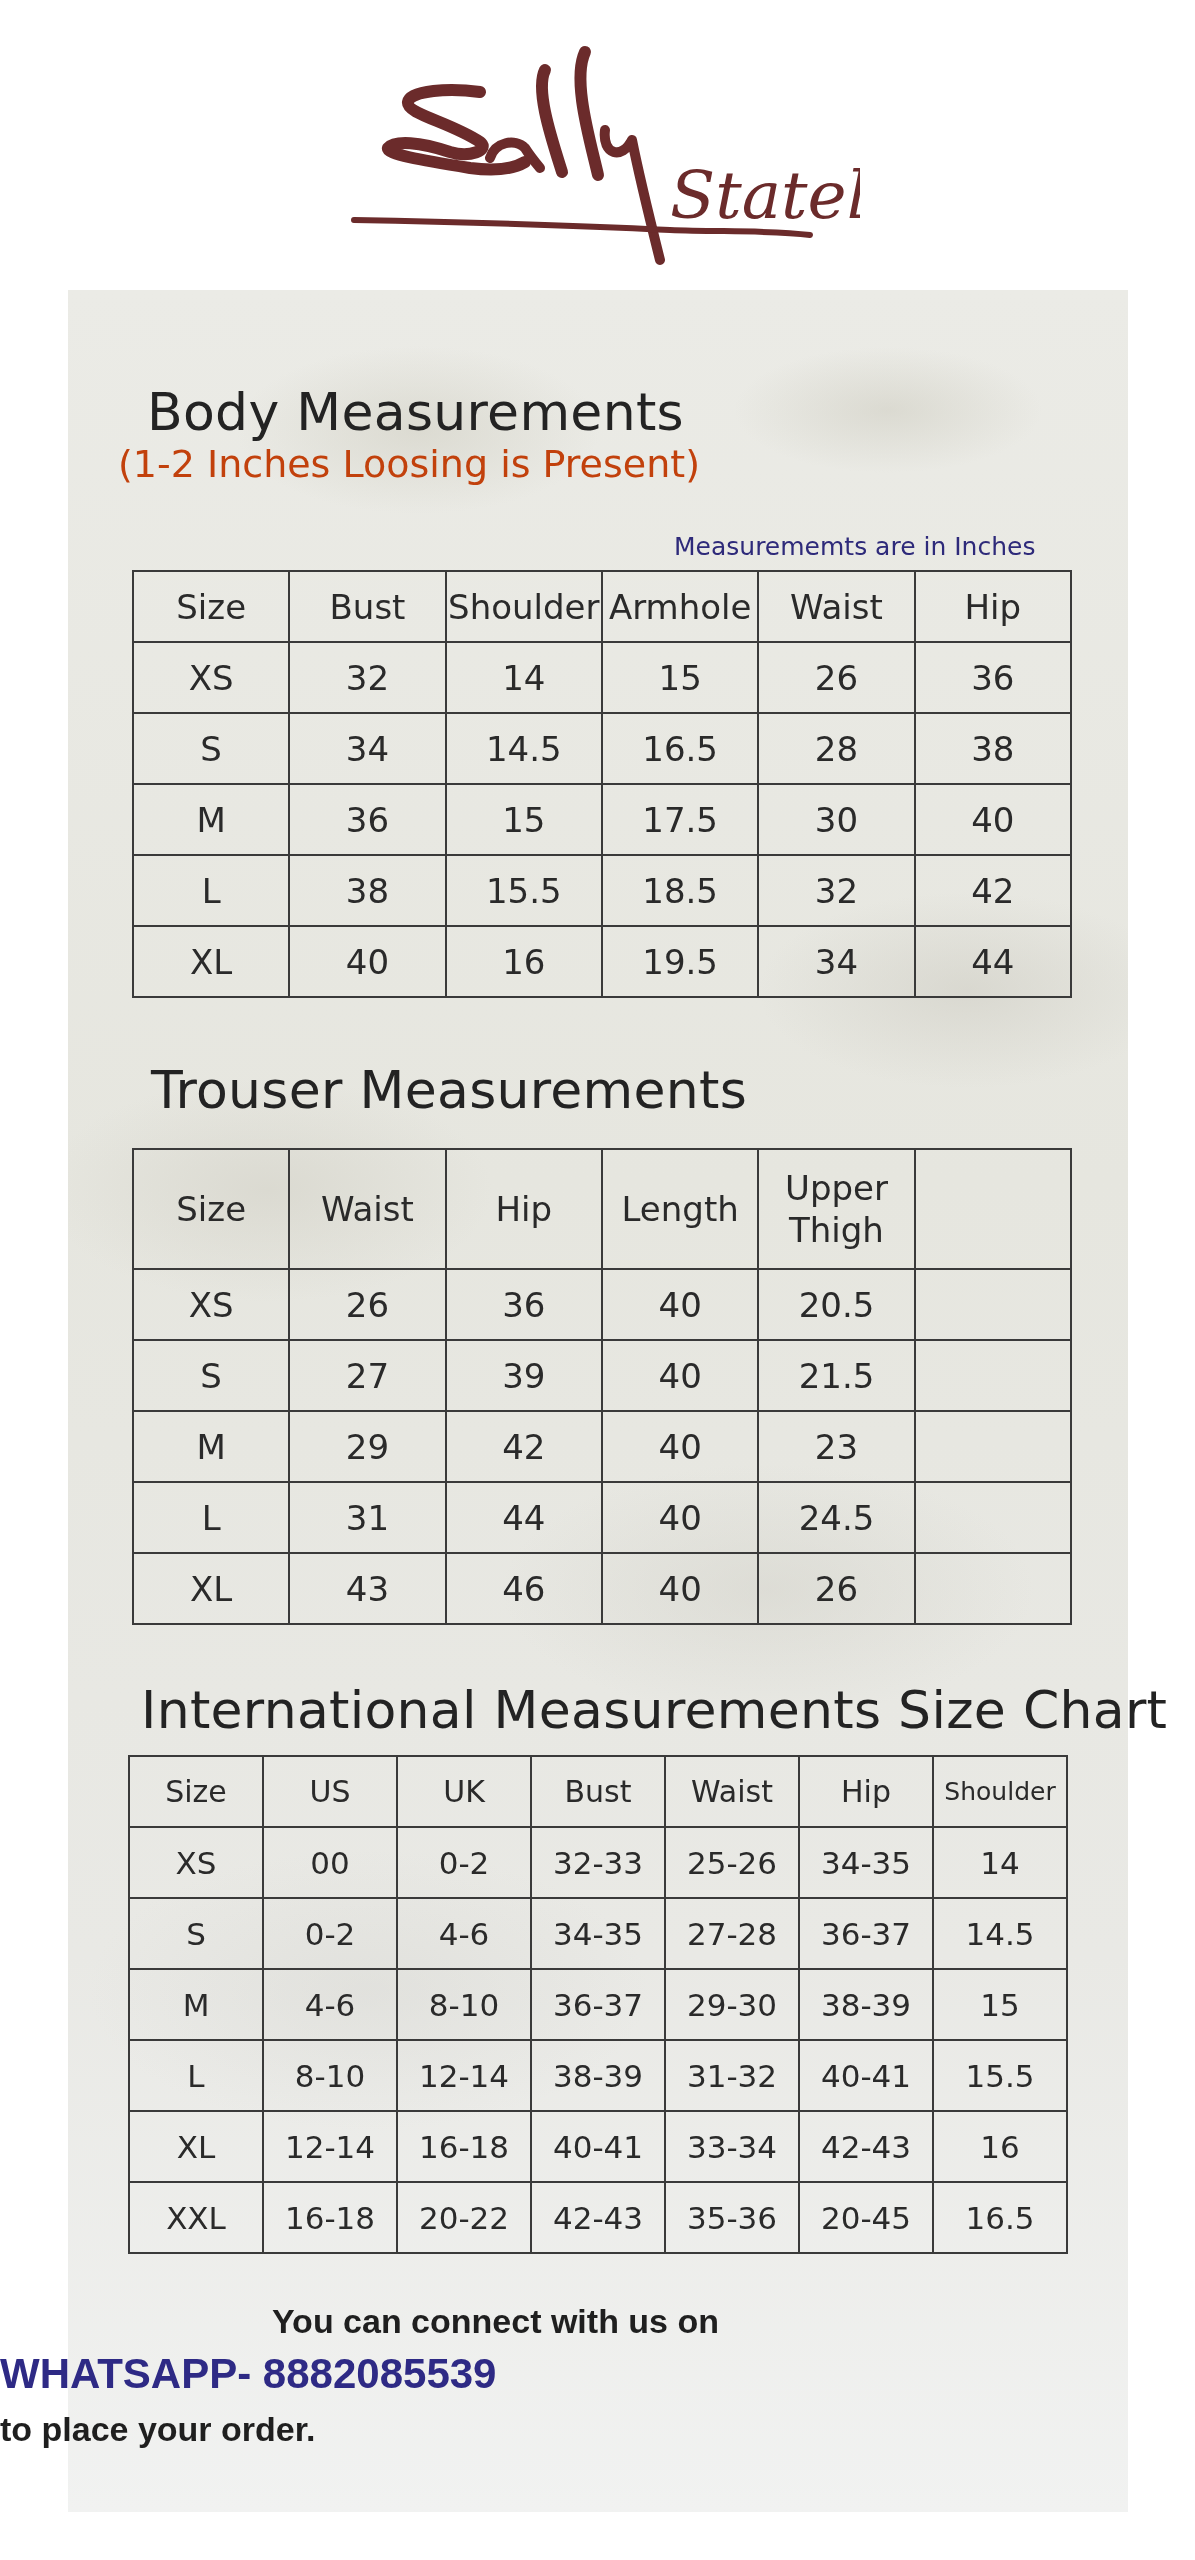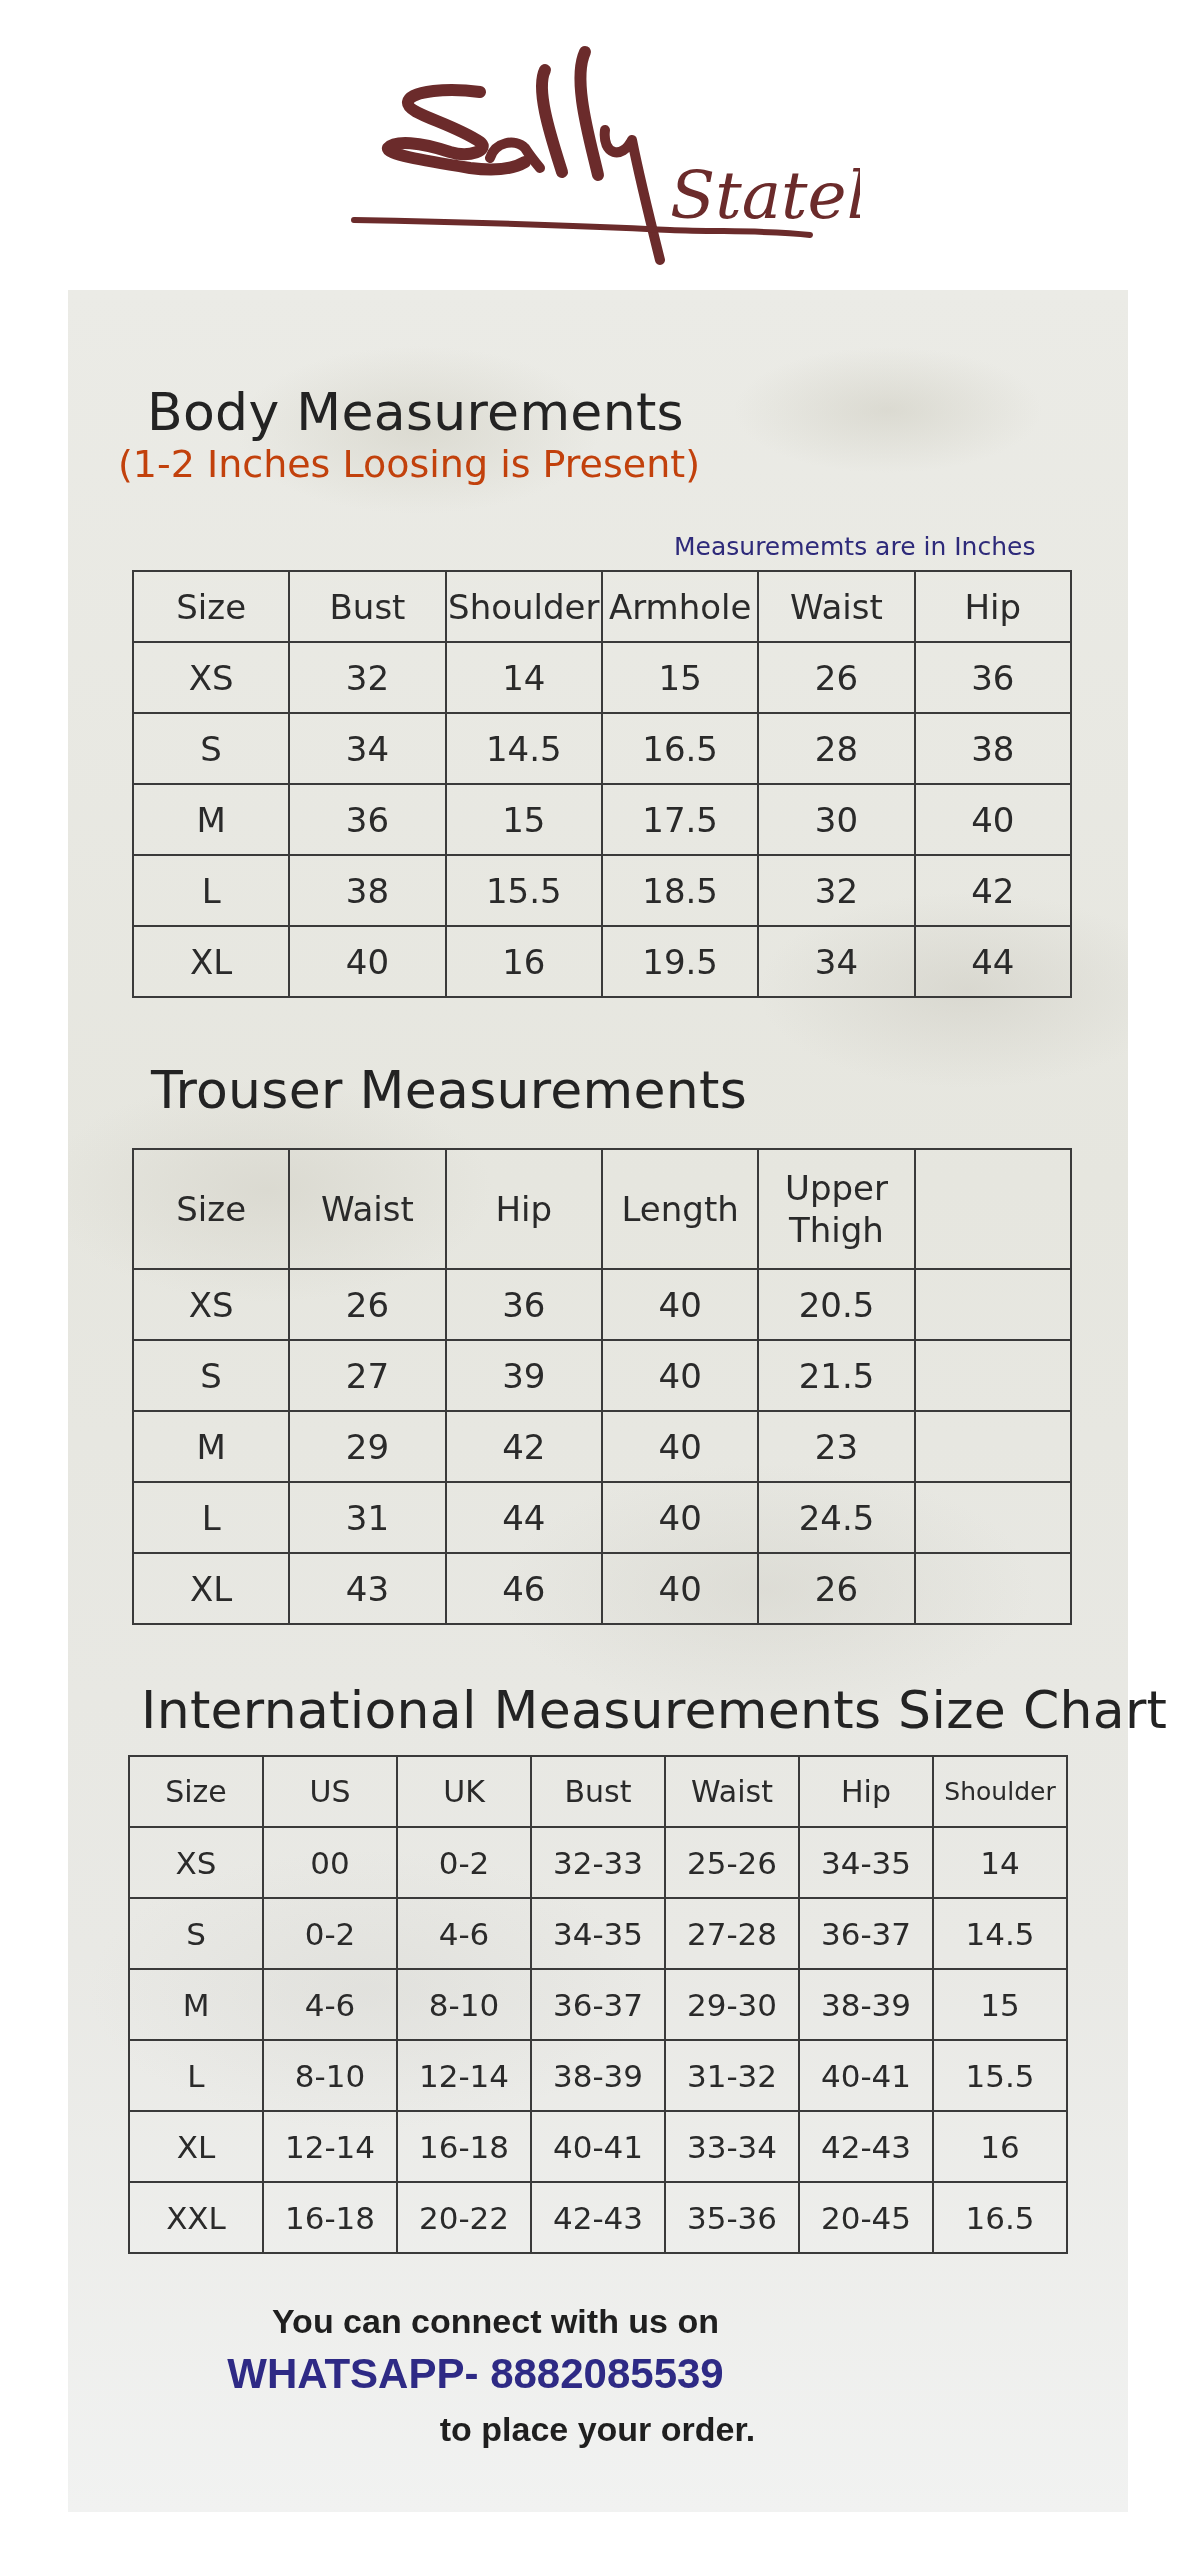--- a/index.html
+++ b/index.html
@@ -28,22 +28,22 @@
     border:2px solid #3a3a3a; text-align:center; vertical-align:middle; padding:0;
     font-weight:normal; color:#2a2a2a;
   }
   .t1 td, .t1 th { font-size:34px; height:69px; }
   .t2 td { font-size:34px; height:69px; }
   .t2 th { font-size:34px; height:118px; line-height:42px; font-weight:normal; }
   .t3 td { font-size:31px; height:69px; }
   .t3 th { font-size:30px; height:69px; font-weight:bold; }
   .t3 th.narrow { font-size:25px; }
   .contact1 { position:absolute; left:0; width:991px; top:2302px; text-align:center; font-size:34px; font-weight:bold; color:#1f1f1f; font-family:"Liberation Sans", sans-serif; }
-  .contact2 { position:absolute; left:0; width:951px; top:2350px; text-align:center; font-size:42px; font-weight:bold; color:#2e2a85; font-family:"Liberation Sans", sans-serif; }
-  .contact3 { position:absolute; left:0; width:1195px; top:2410px; text-align:center; font-size:34px; font-weight:bold; color:#1f1f1f; font-family:"Liberation Sans", sans-serif; }
+  .contact2 { position:absolute; left:0; width:951px; top:2350px; text-align:left; font-size:42px; font-weight:bold; color:#2e2a85; font-family:"Liberation Sans", sans-serif; }
+  .contact3 { position:absolute; left:0; width:1195px; top:2410px; text-align:left; font-size:34px; font-weight:bold; color:#1f1f1f; font-family:"Liberation Sans", sans-serif; }
 </style>
 </head>
 <body>
 
 <div class="logo">
   <svg viewBox="0 0 520 260">
     <g fill="#6b2b2b" stroke="#6b2b2b">
 
       <path d="M140 62 C 110 58, 70 60, 68 72 C 66 84, 110 92, 140 112 C 150 120, 130 128, 110 122 C 80 112, 55 110, 48 118 C 46 124, 80 130, 130 138 C 160 142, 175 138, 185 132" fill="none" stroke-width="12" stroke-linecap="round"></path>
 

